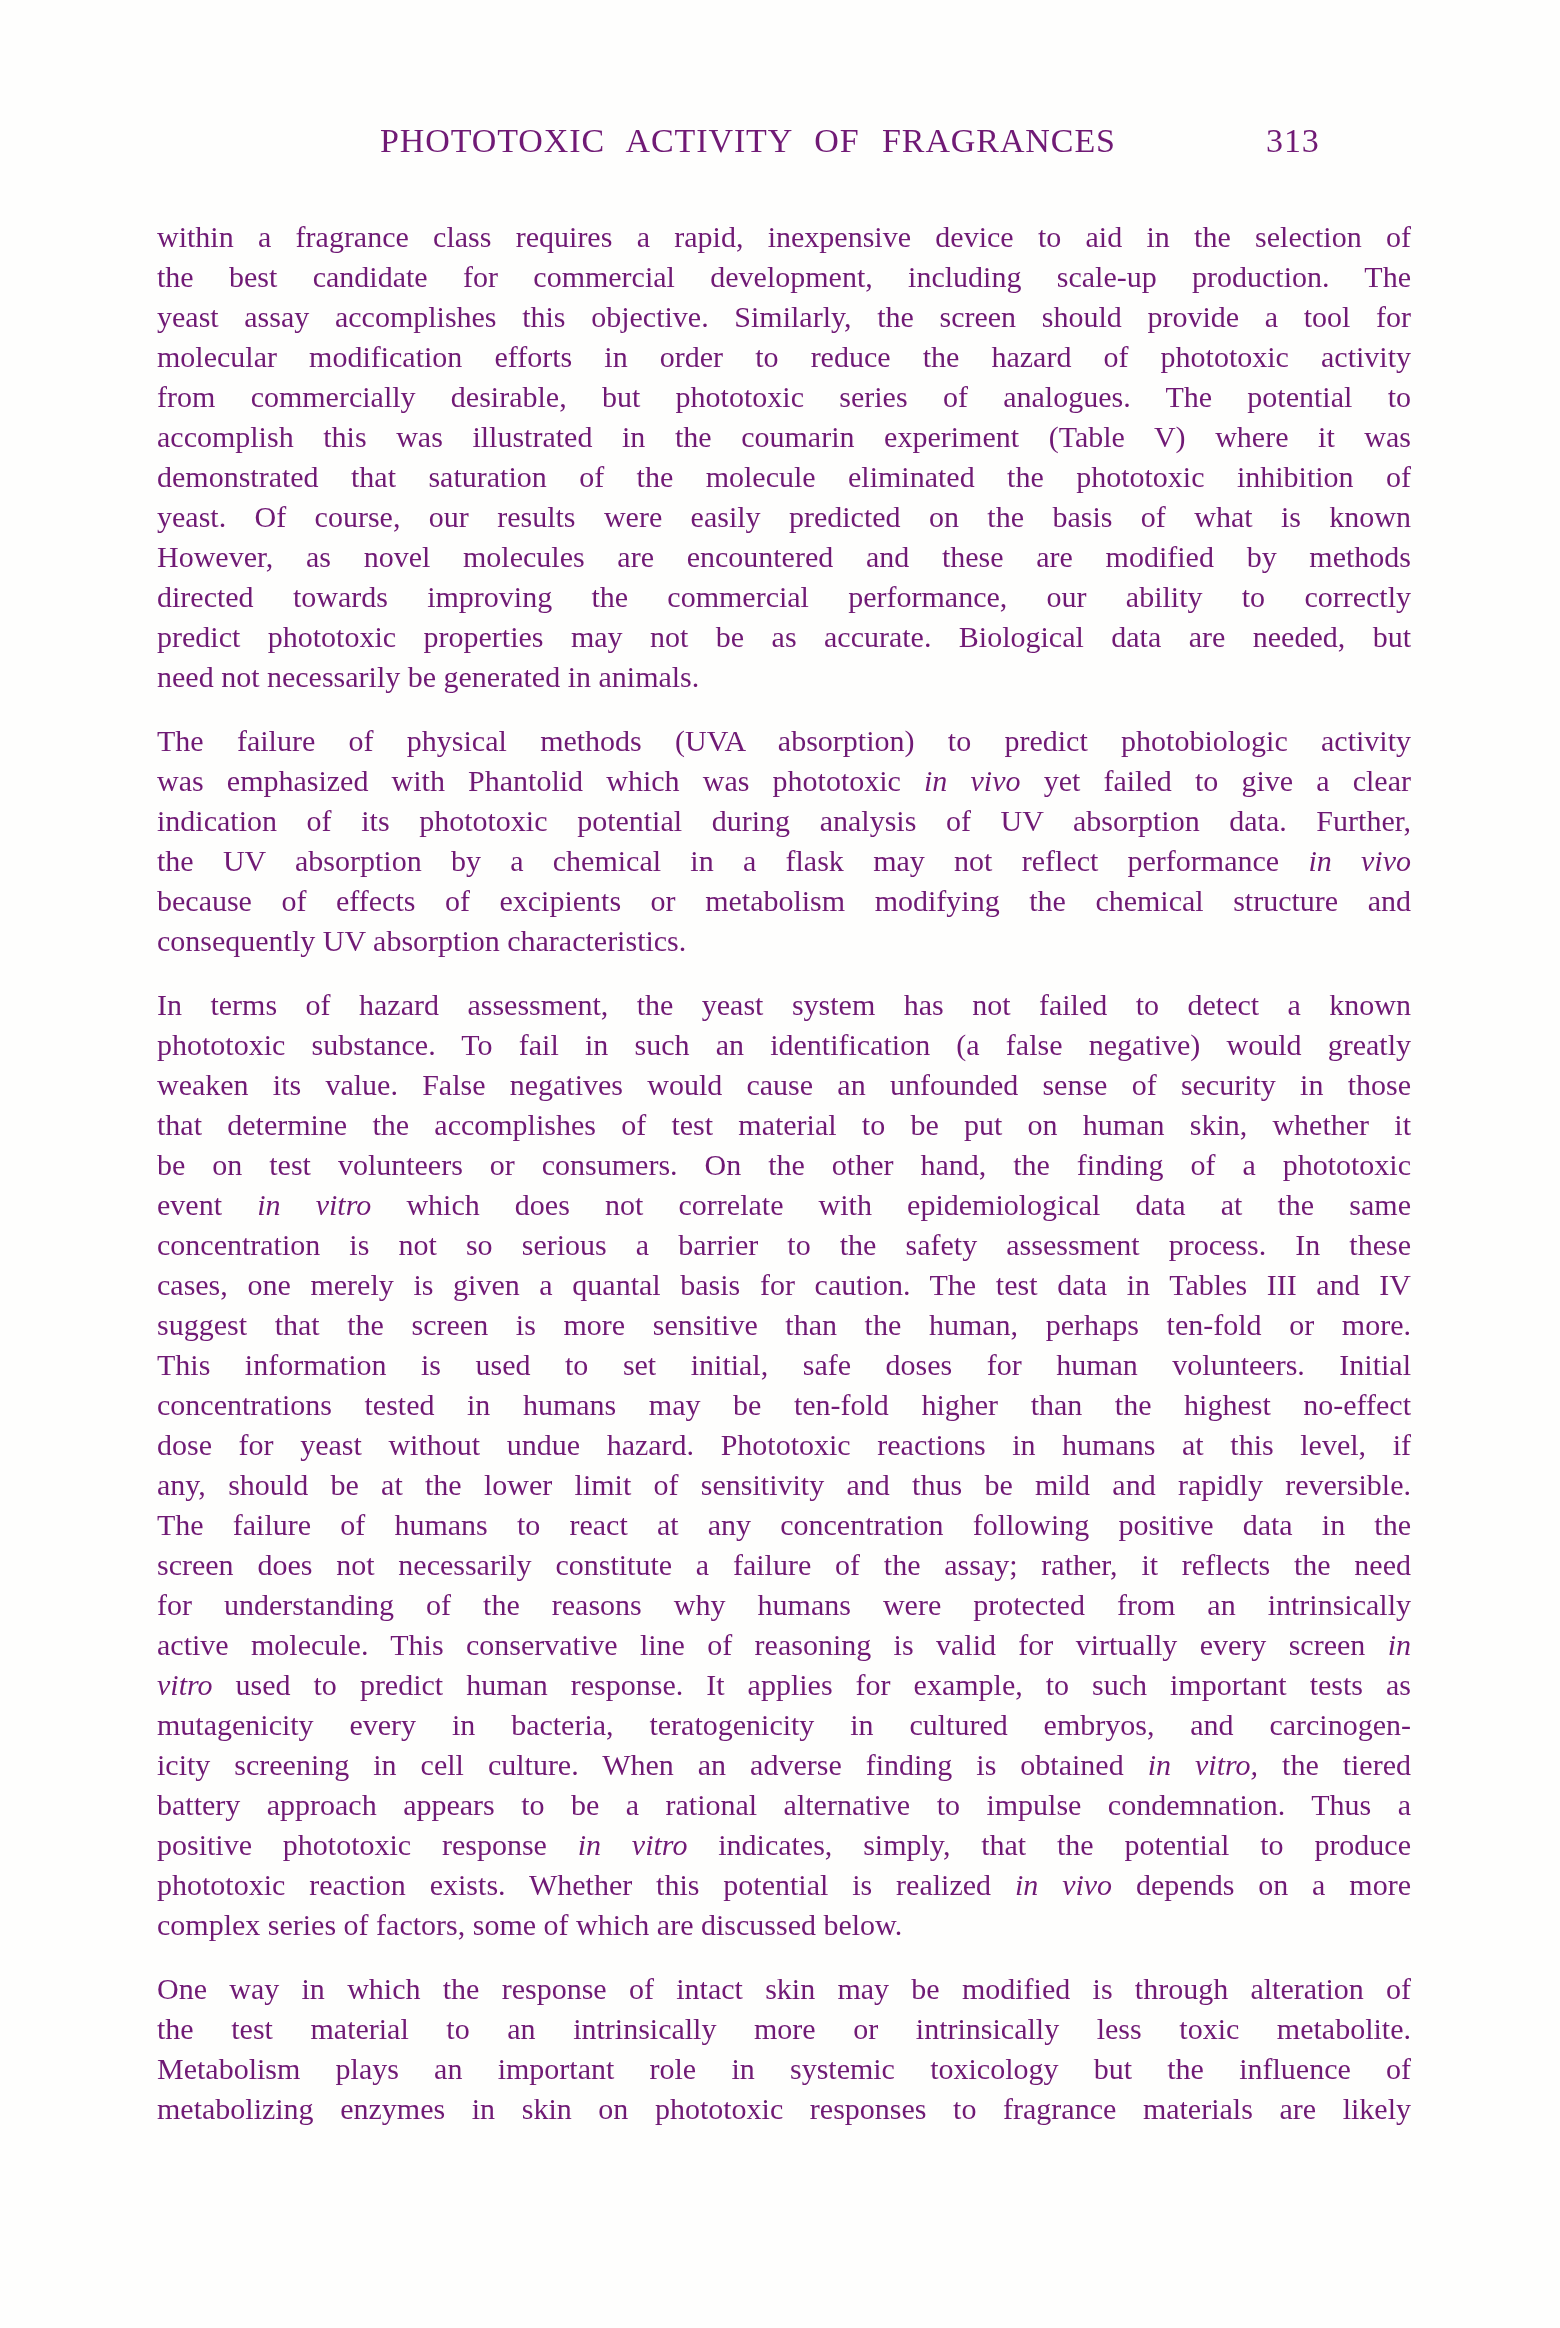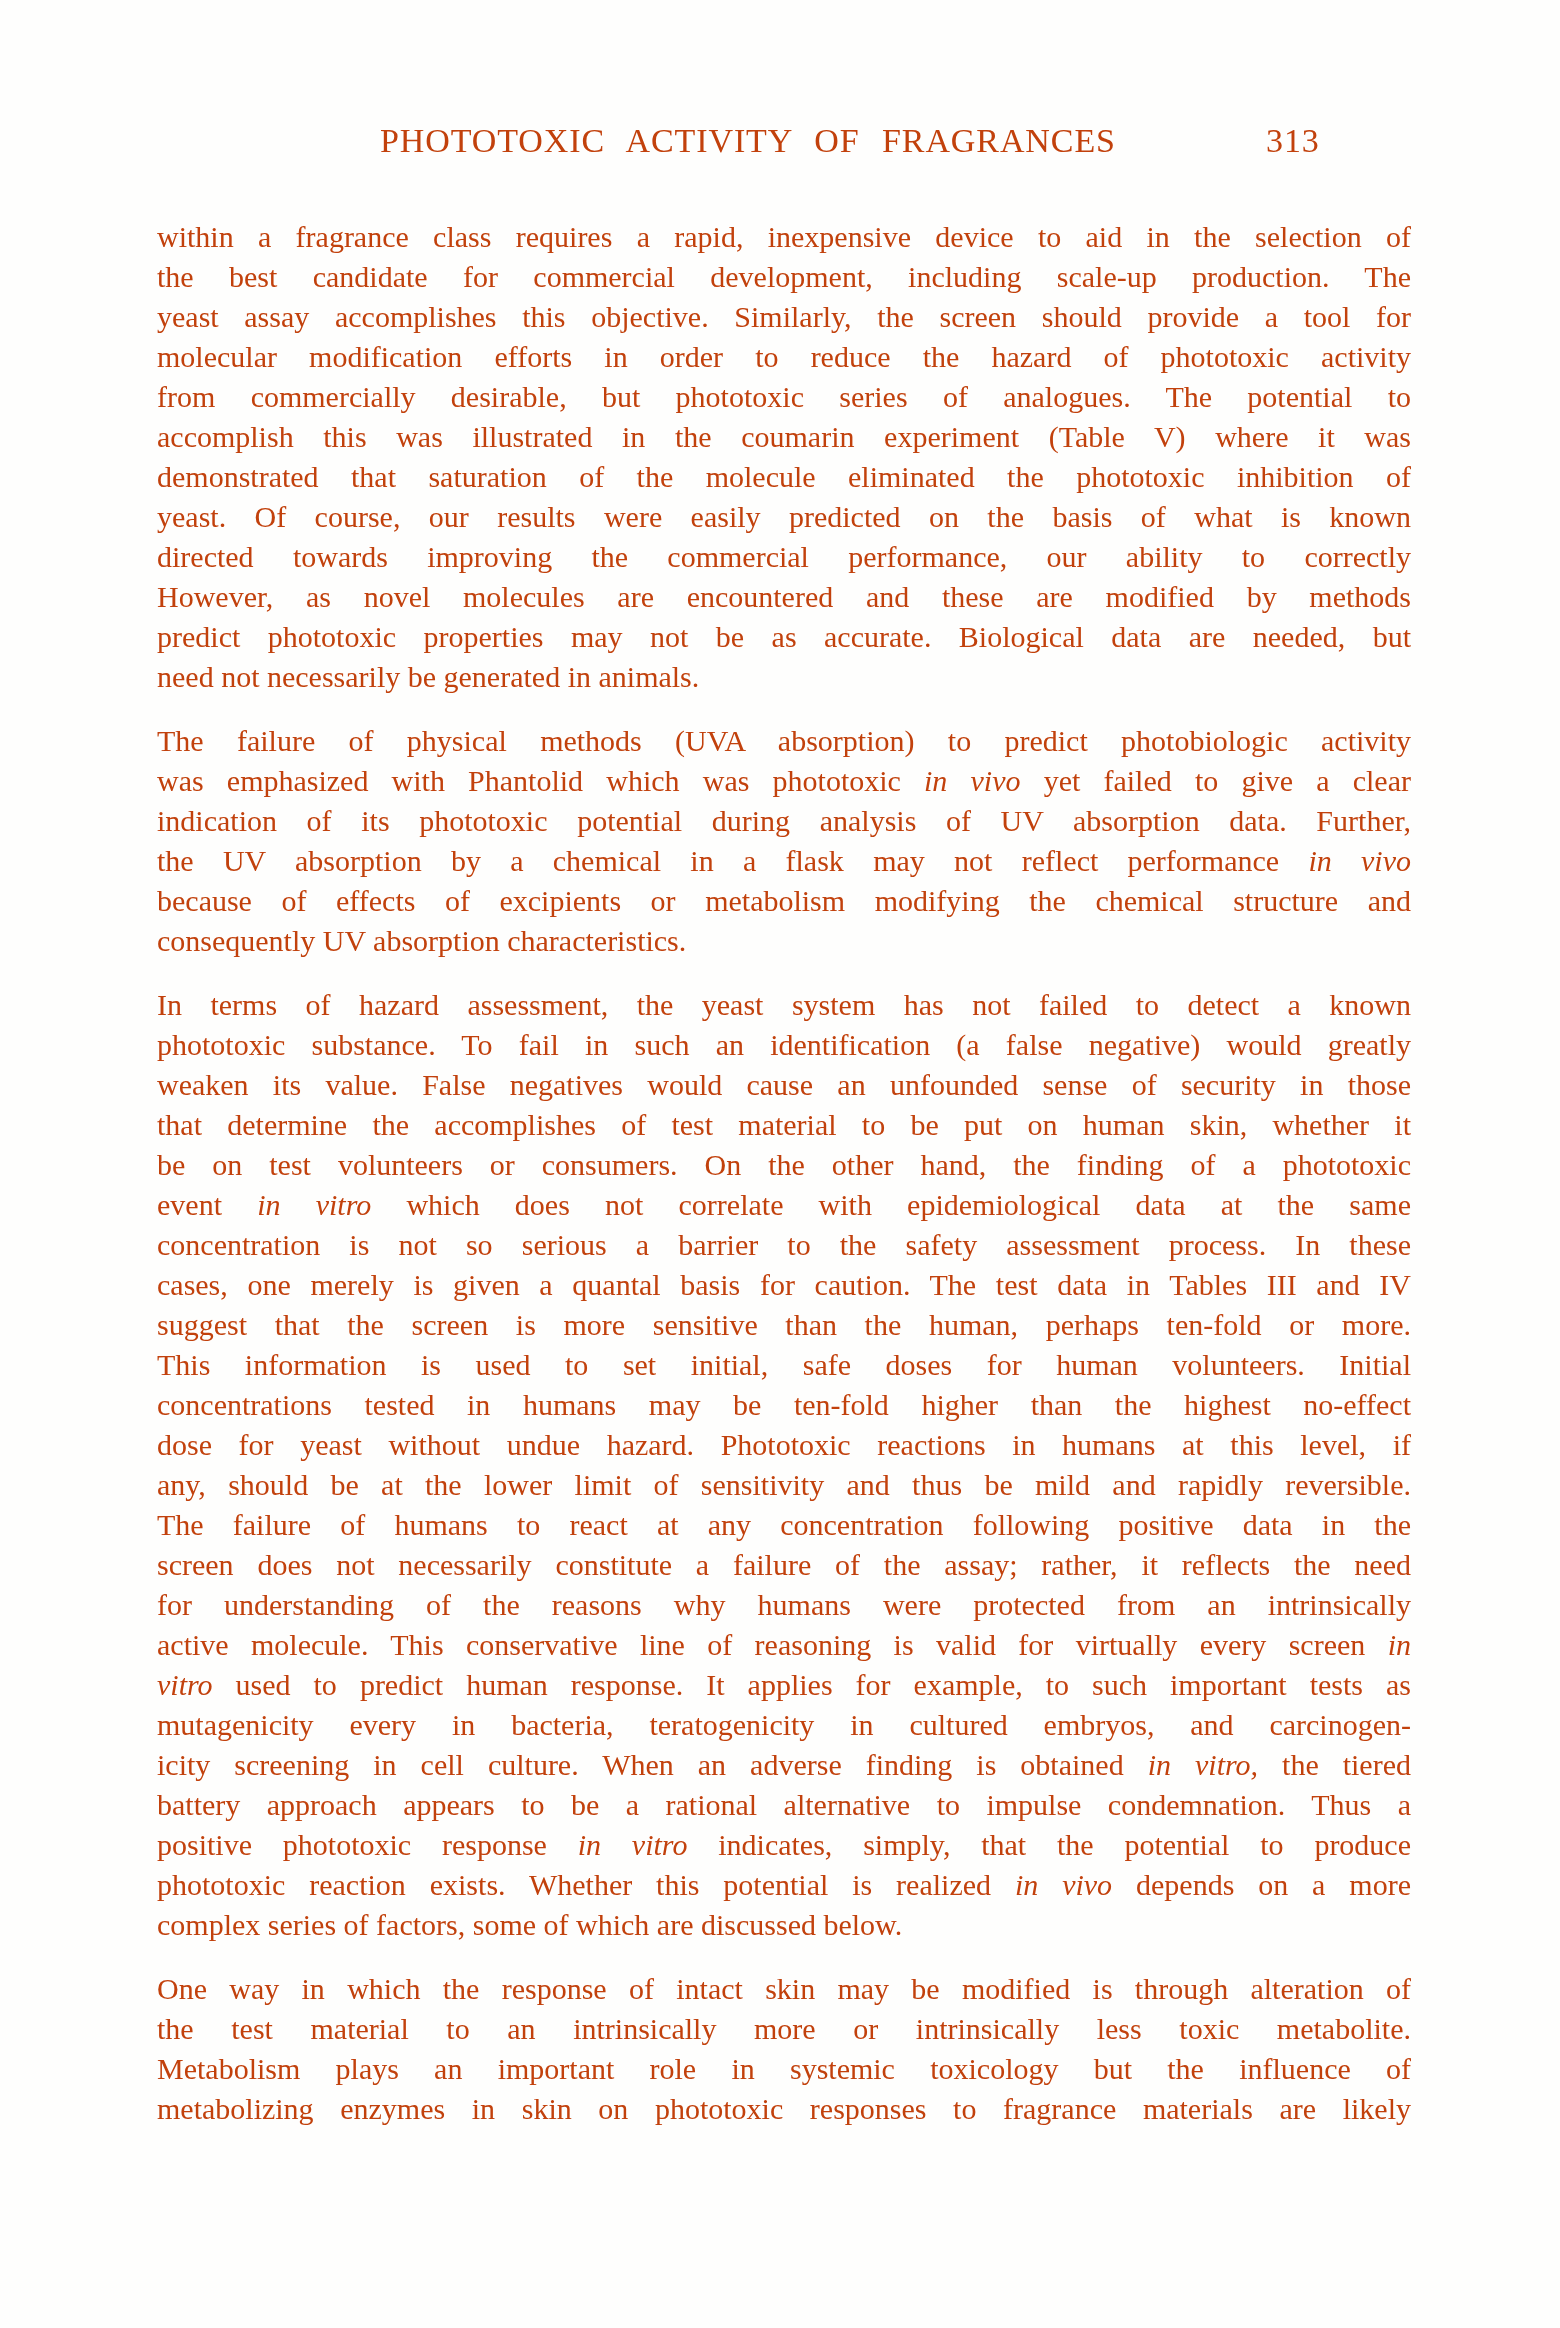--- a/index.html
+++ b/index.html
@@ -6,21 +6,21 @@
     margin: 0;
     padding: 0;
     background: #ffffff;
   }
   .page {
     position: relative;
     width: 1561px;
     height: 2329px;
     background: #fefefdff;
     font-family: "Liberation Serif", serif;
-    color: #c2410c;
+    color: #701a75;
     overflow: hidden;
   }
   .running-head {
     position: absolute;
     top: 124px;
     left: 0;
     right: 0;
     height: 47px;
     font-size: 34px;
     line-height: 1;
@@ -73,22 +73,22 @@
   <main class="page-body">
       <div class="para">
         <div class="line"><span class="">within a fragrance class requires a rapid, inexpensive device to aid in the selection of</span></div>
         <div class="line"><span class="">the best candidate for commercial development, including scale-up production. The</span></div>
         <div class="line"><span class="">yeast assay accomplishes this objective. Similarly, the screen should provide a tool for</span></div>
         <div class="line"><span class="">molecular modification efforts in order to reduce the hazard of phototoxic activity</span></div>
         <div class="line"><span class="">from commercially desirable, but phototoxic series of analogues. The potential to</span></div>
         <div class="line"><span class="">accomplish this was illustrated in the coumarin experiment (Table V) where it was</span></div>
         <div class="line"><span class="">demonstrated that saturation of the molecule eliminated the phototoxic inhibition of</span></div>
         <div class="line"><span class="">yeast. Of course, our results were easily predicted on the basis of what is known</span></div>
+        <div class="line"><span class="">However, as novel molecules are encountered and these are modified by methods</span></div>
         <div class="line"><span class="">directed towards improving the commercial performance, our ability to correctly</span></div>
-        <div class="line"><span class="">However, as novel molecules are encountered and these are modified by methods</span></div>
         <div class="line"><span class="">predict phototoxic properties may not be as accurate. Biological data are needed, but</span></div>
         <div class="line end"><span class="">need not necessarily be generated in animals.</span></div>
       </div>
       <div class="para">
         <div class="line"><span class="">The failure of physical methods (UVA absorption) to predict photobiologic activity</span></div>
         <div class="line"><span class="">was emphasized with Phantolid which was phototoxic </span><span class="it">in vivo</span><span class=""> yet failed to give a clear</span></div>
         <div class="line"><span class="">indication of its phototoxic potential during analysis of UV absorption data. Further,</span></div>
         <div class="line"><span class="">the UV absorption by a chemical in a flask may not reflect performance </span><span class="it">in vivo</span></div>
         <div class="line"><span class="">because of effects of excipients or metabolism modifying the chemical structure and</span></div>
         <div class="line end"><span class="">consequently UV absorption characteristics.</span></div>

